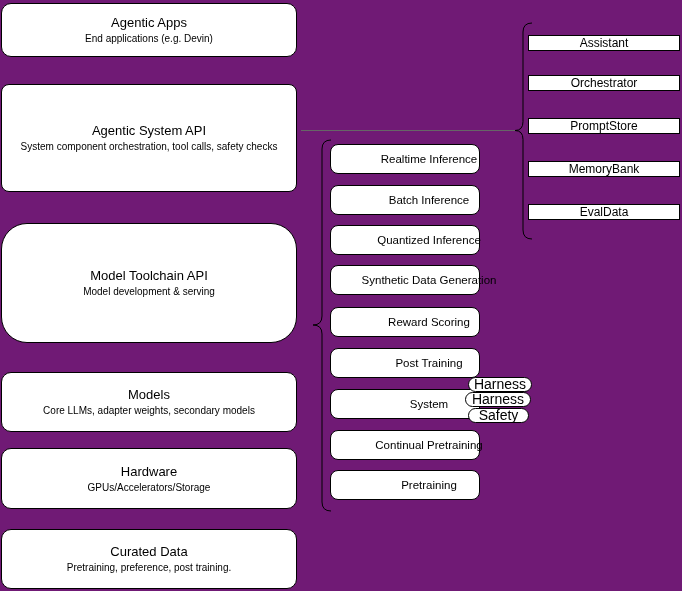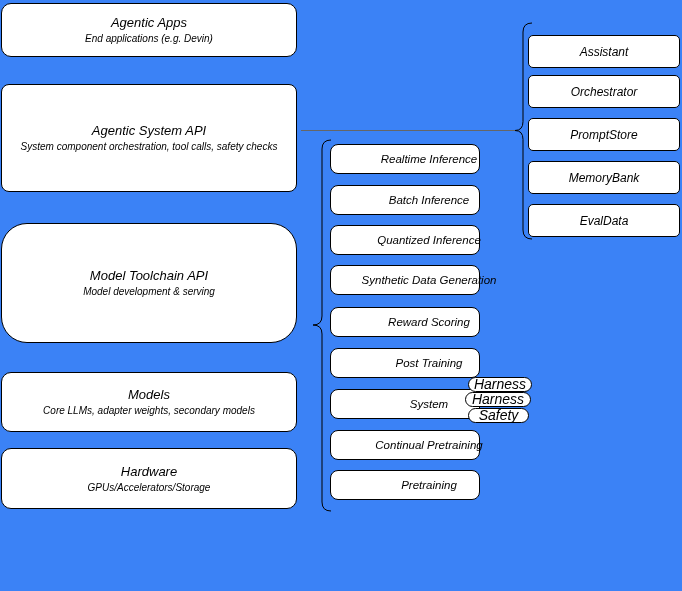--- a/index.html
+++ b/index.html
@@ -6,23 +6,22 @@
     margin: 0;
     padding: 0;
     background: #ffffff;
     font-family: "Liberation Sans", sans-serif;
     color: #000000;
   }
   .canvas {
     position: relative;
     width: 682px;
     height: 591px;
-    background: #3b82f6;
+    background: #701a75;
     overflow: hidden;
-    font-style: italic;
   }
   .canvas svg.connectors {
     position: absolute;
     left: 0; top: 0;
     width: 682px; height: 591px;
     z-index: 0;
   }
   .box {
     position: absolute;
     box-sizing: border-box;
@@ -55,22 +54,22 @@
     width: 150px;
     height: 30px;
     border-radius: 8px;
     font-size: 11.5px;
     white-space: nowrap;
     padding-left: 48px;
   }
   .rbox {
     left: 528px;
     width: 152px;
-    height: 33px;
-    border-radius: 5px;
+    height: 16px;
+    border-radius: 0;
     font-size: 12px;
     white-space: nowrap;
   }
   .oval {
     position: absolute;
     box-sizing: border-box;
     background: #ffffff;
     border: 1px solid #000000;
     border-radius: 999px;
     display: flex;
@@ -111,20 +110,24 @@
   <div class="box lbox" style="top:372px;height:60px;border-radius:10px">
     <div class="ltitle">Models</div>
     <div class="lsub">Core LLMs, adapter weights, secondary models</div>
   </div>
 
   <div class="box lbox" style="top:448px;height:61px;border-radius:10px">
     <div class="ltitle">Hardware</div>
     <div class="lsub">GPUs/Accelerators/Storage</div>
   </div>
 
+  <div class="box lbox" style="top:529px;height:60px;border-radius:10px">
+    <div class="ltitle">Curated Data</div>
+    <div class="lsub">Pretraining, preference, post training.</div>
+  </div>
 
   <div class="box mbox" style="top:144px">Realtime Inference</div>
   <div class="box mbox" style="top:185px">Batch Inference</div>
   <div class="box mbox" style="top:225px">Quantized Inference</div>
   <div class="box mbox" style="top:265px">Synthetic Data Generation</div>
   <div class="box mbox" style="top:307px">Reward Scoring</div>
   <div class="box mbox" style="top:348px">Post Training</div>
   <div class="box mbox" style="top:389px">System</div>
   <div class="box mbox" style="top:430px">Continual Pretraining</div>
   <div class="box mbox" style="top:470px">Pretraining</div>

